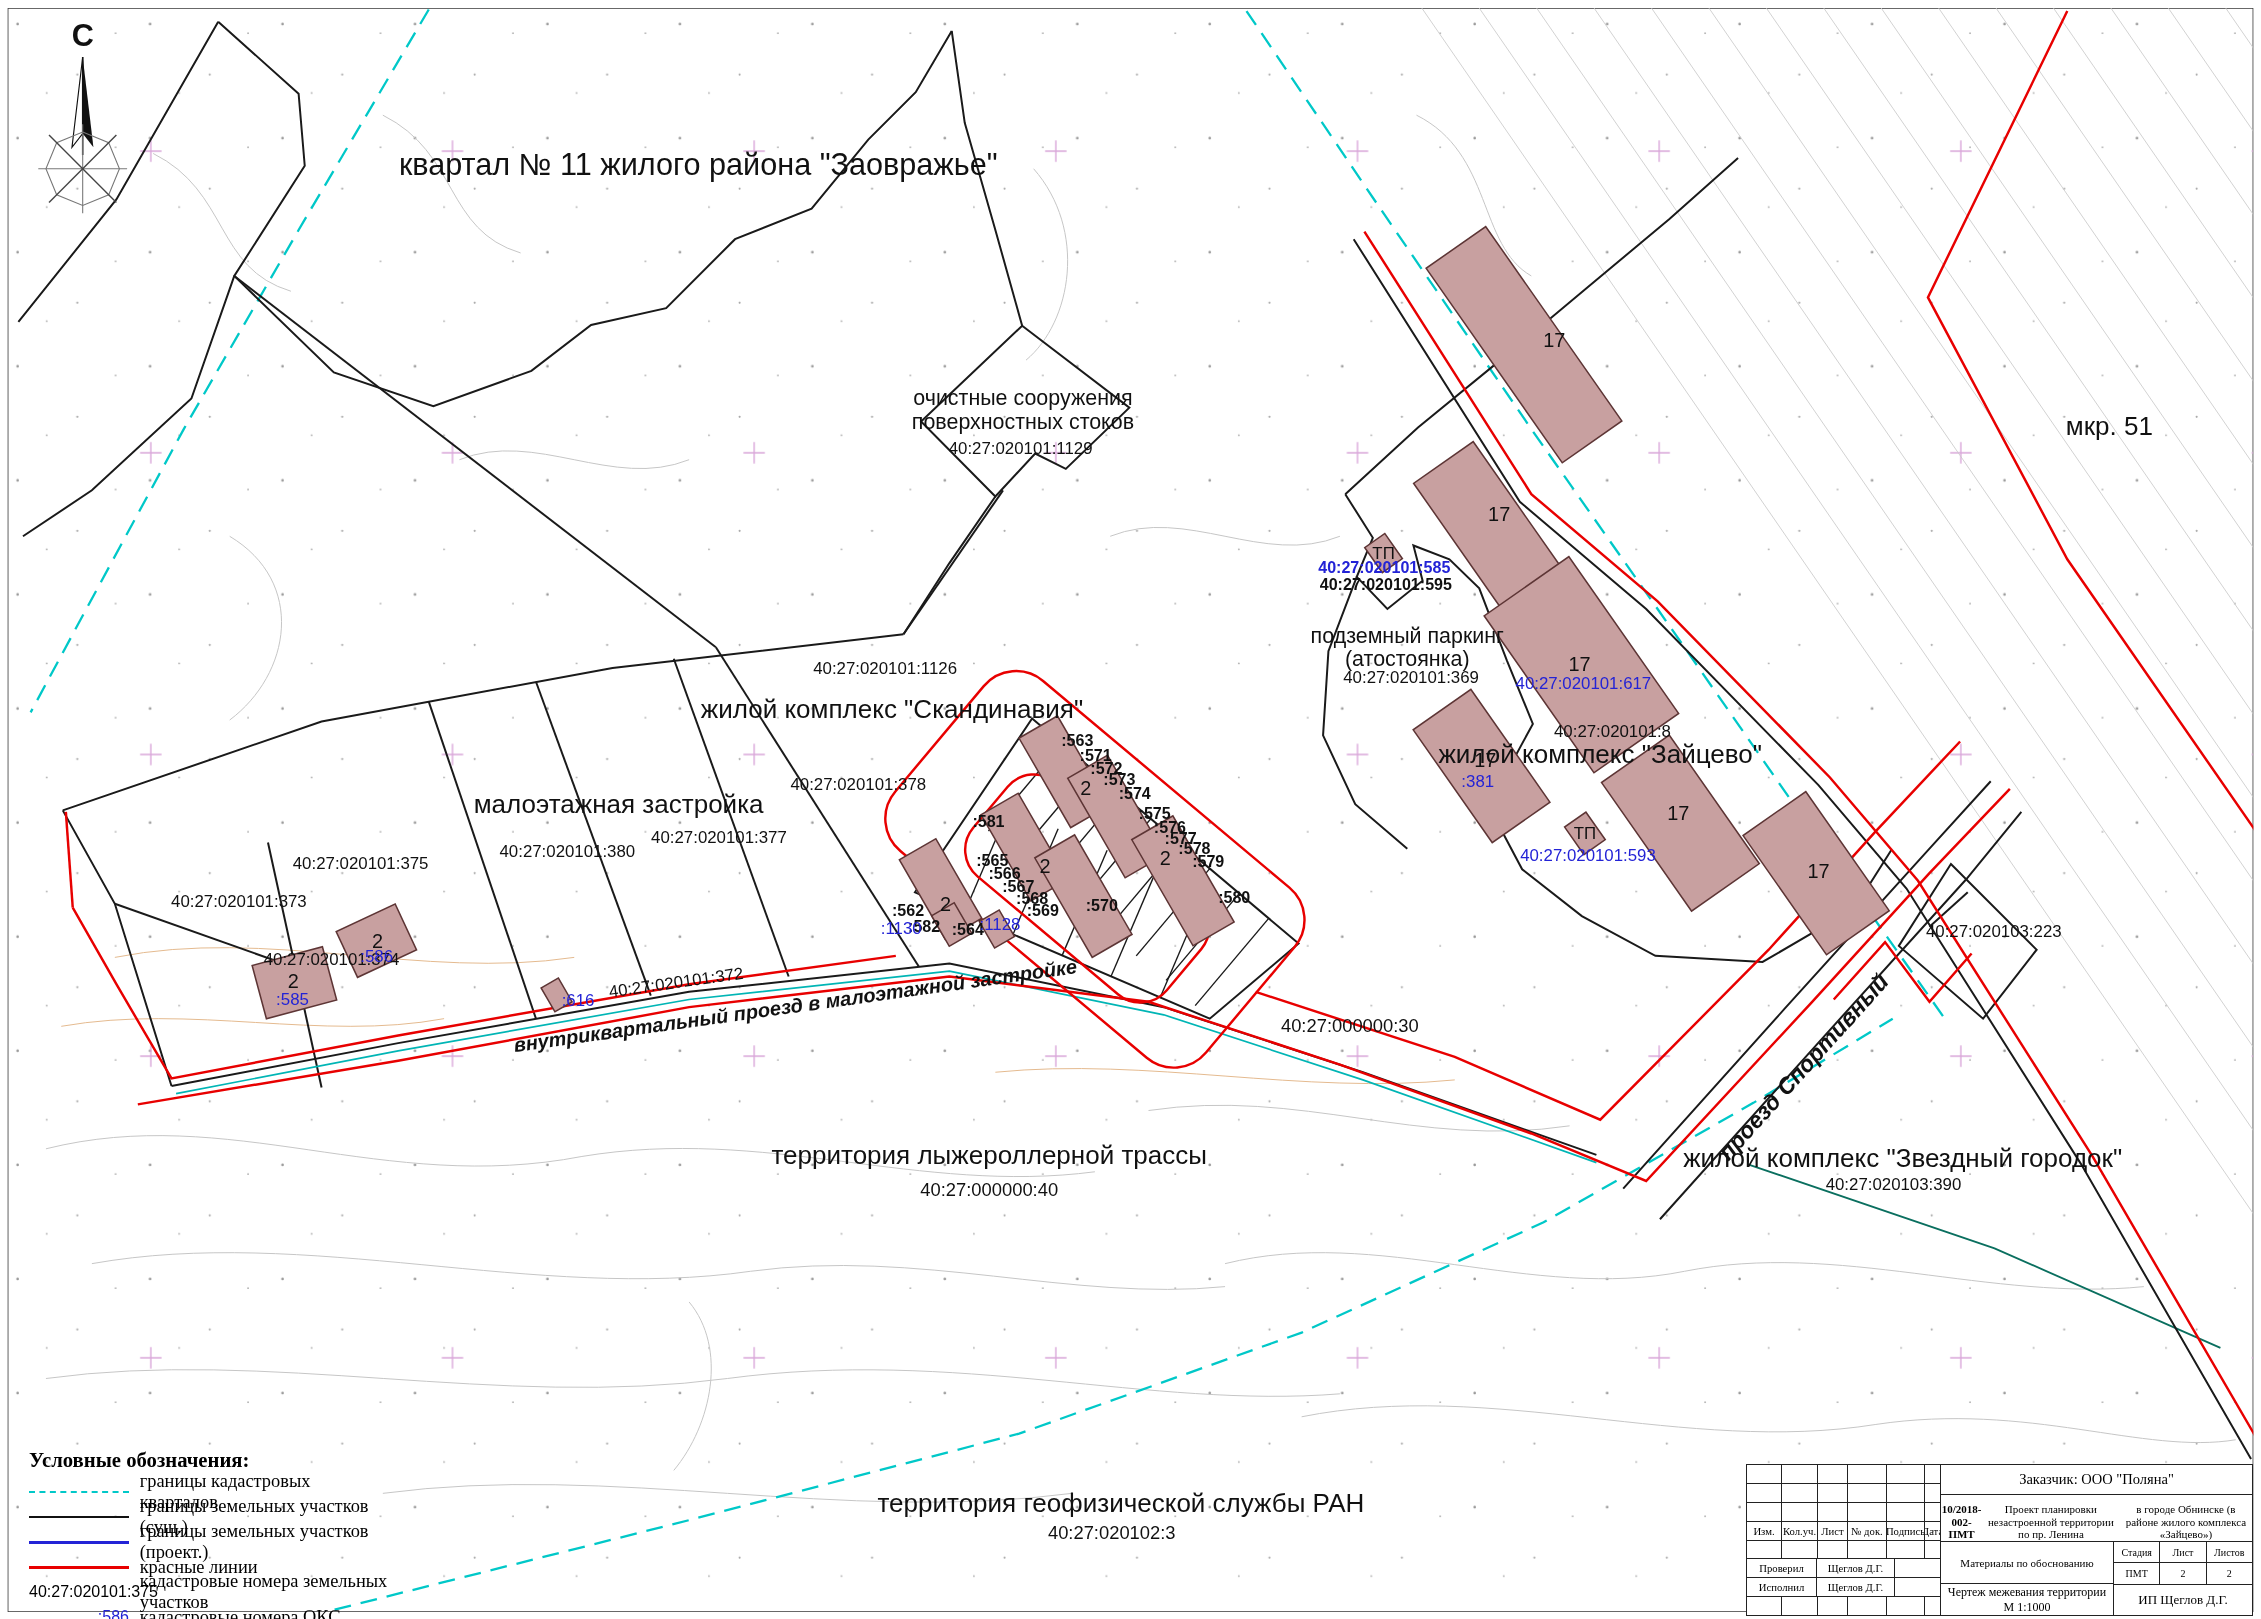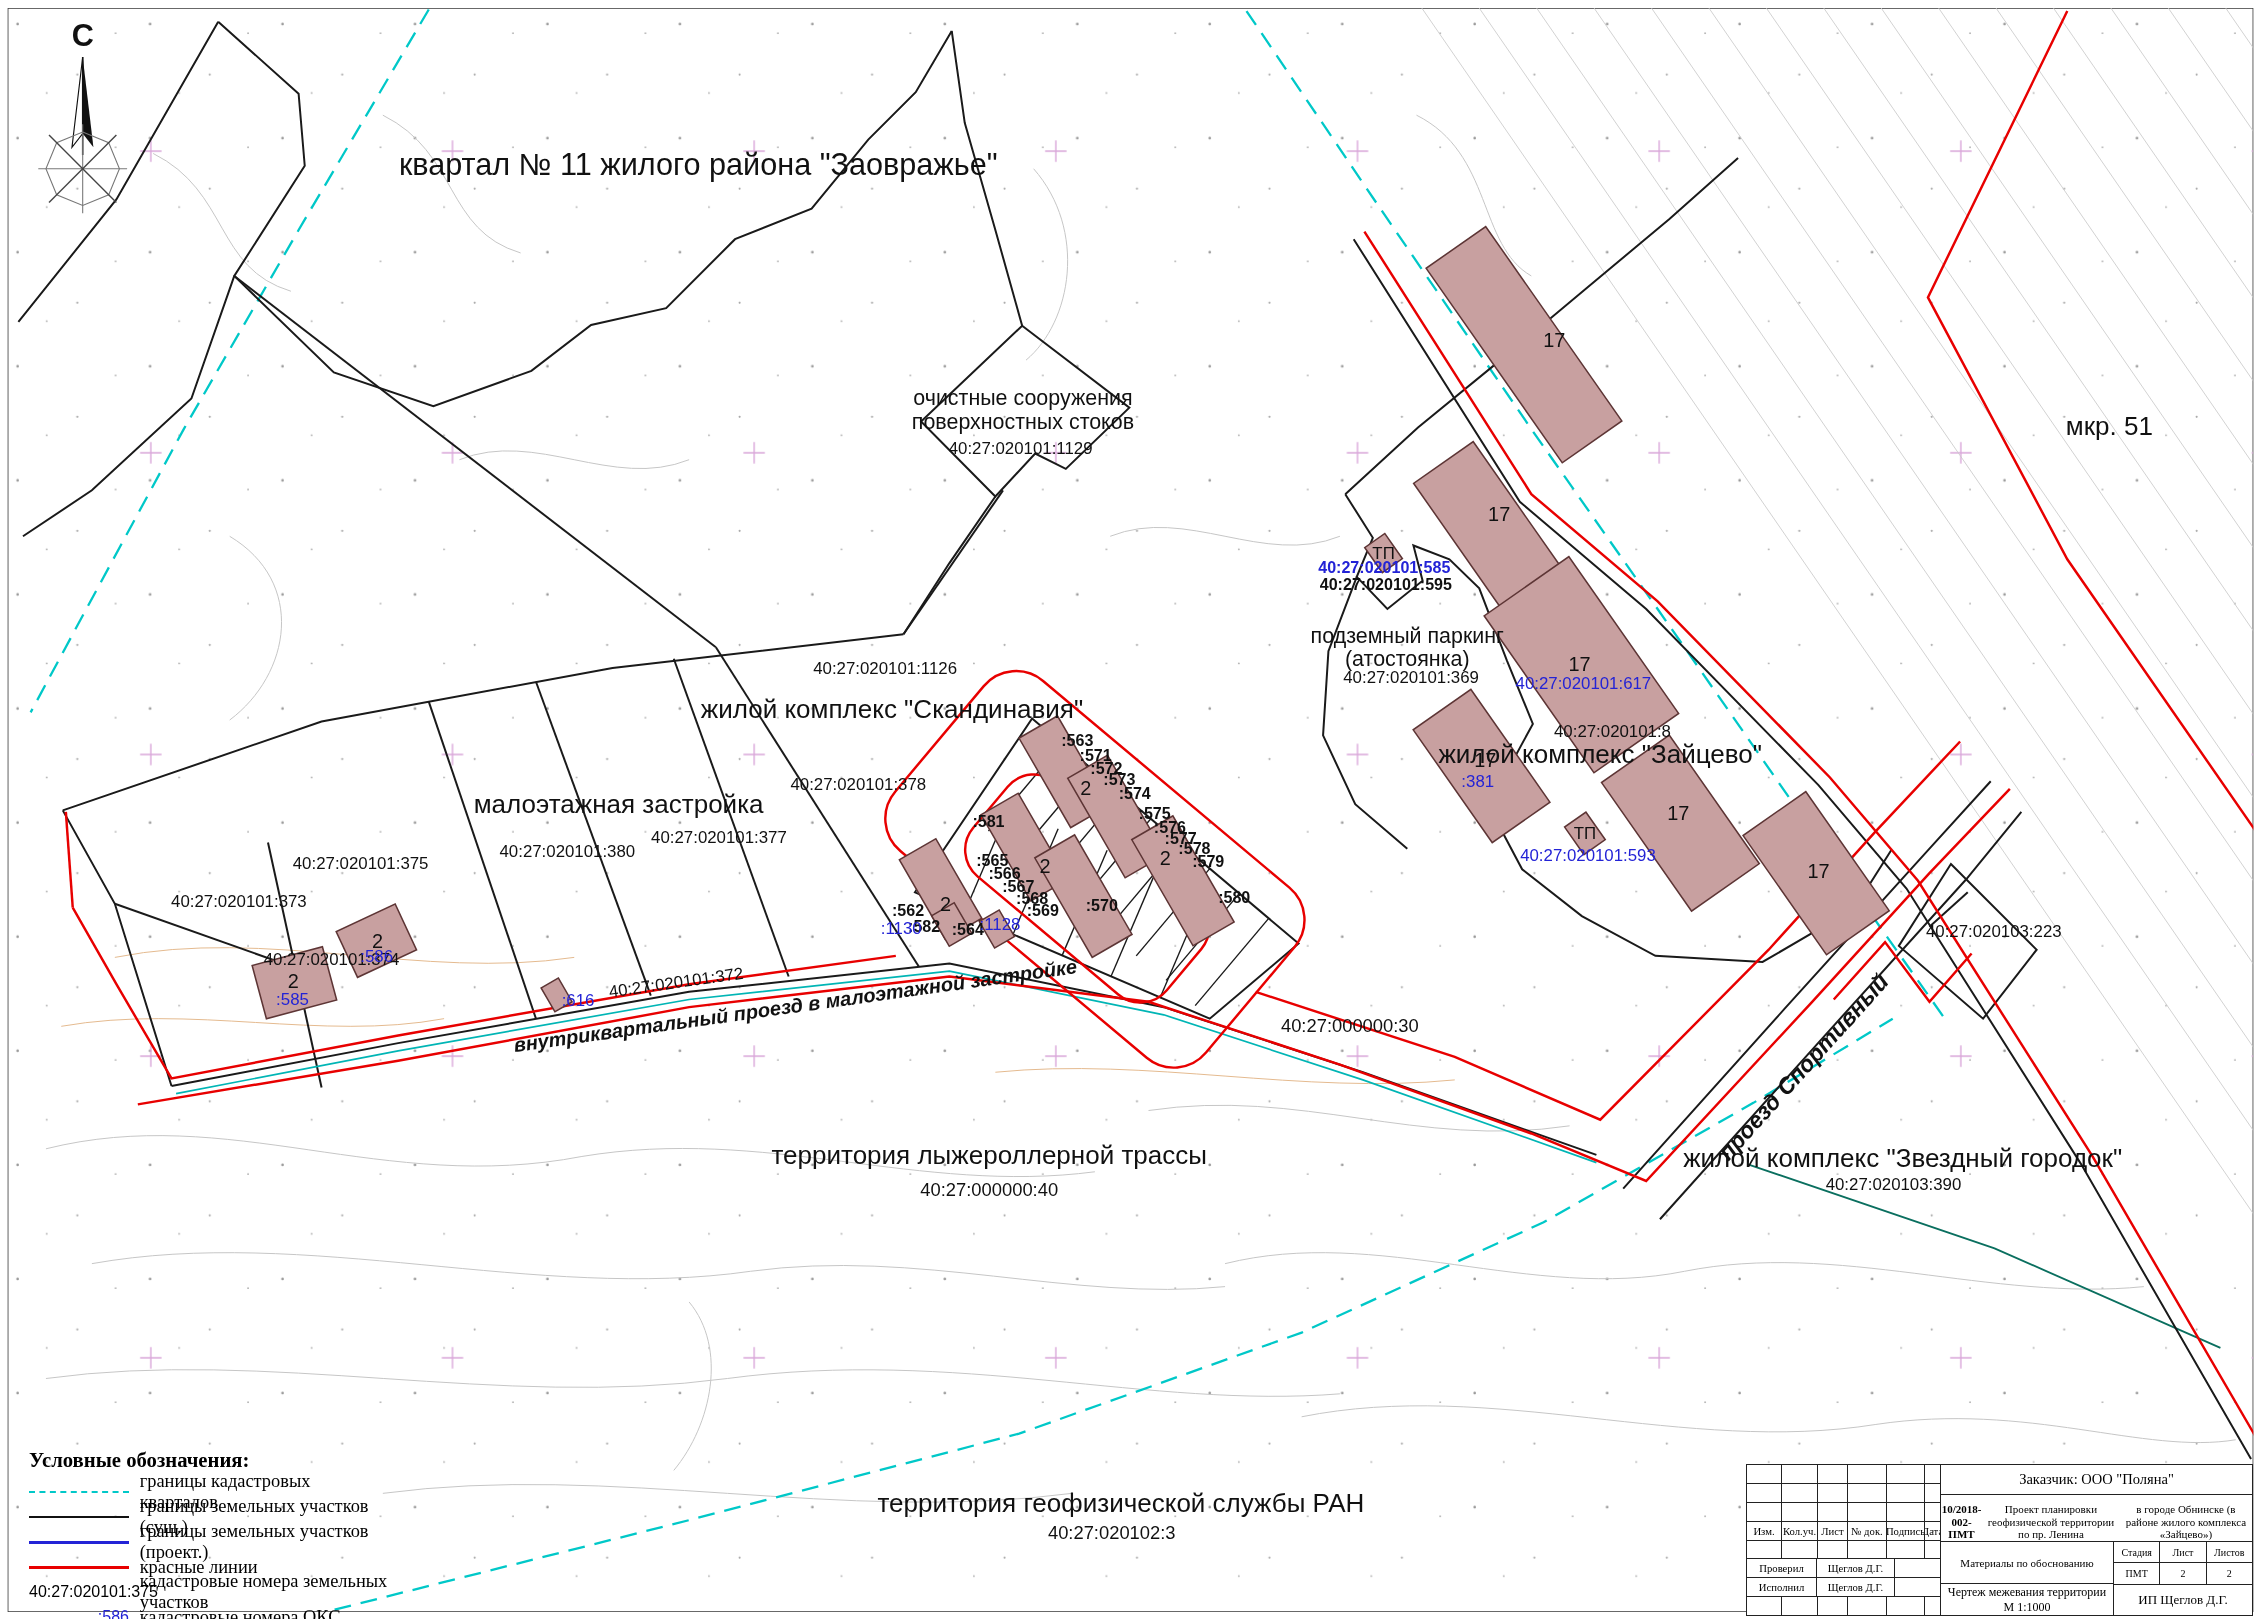--- a/index.html
+++ b/index.html
@@ -403,21 +403,21 @@
           <div class="c3"></div>
           <div class="c4"></div>
           <div class="c5"></div>
           <div class="c6"></div>
         </div>
   </div>
   <div class="right">
     <div class="r1">Заказчик: ООО "Поляна"</div>
     <div class="r2">
       <div style="font-weight:bold">10/2018-002-ПМТ</div>
-      <div>Проект планировки геофизической территории по пр. Ленина</div>
+      <div>Проект планировки незастроенной территории по пр. Ленина</div>
       <div>в городе Обнинске (в районе жилого комплекса «Зайцево»)</div>
     </div>
     <div class="r3">
       <div class="r3l">
         <div class="mat">Материалы по обоснованию</div>
         <div class="draw">
           <div>Чертеж межевания территории</div>
           <div>М 1:1000</div>
         </div>
       </div>

